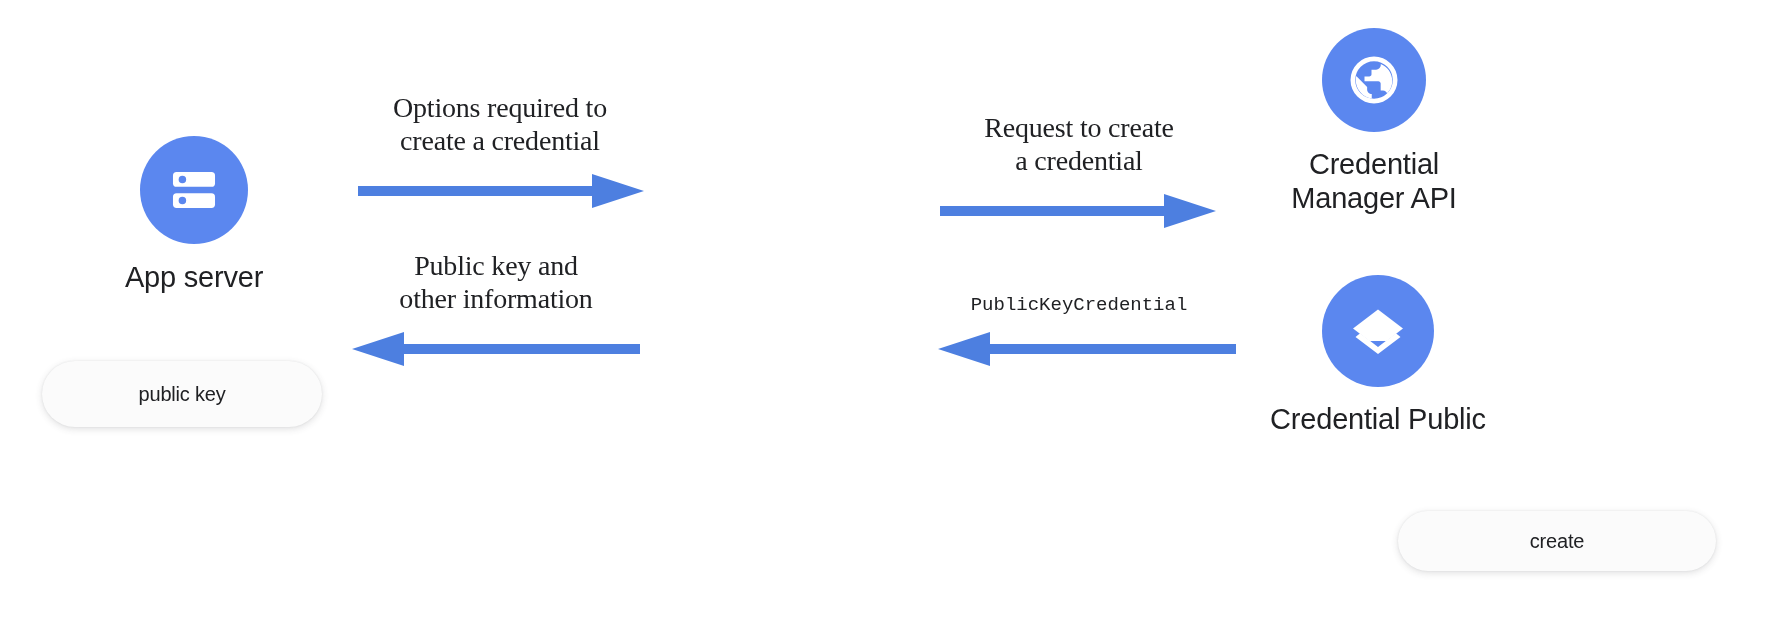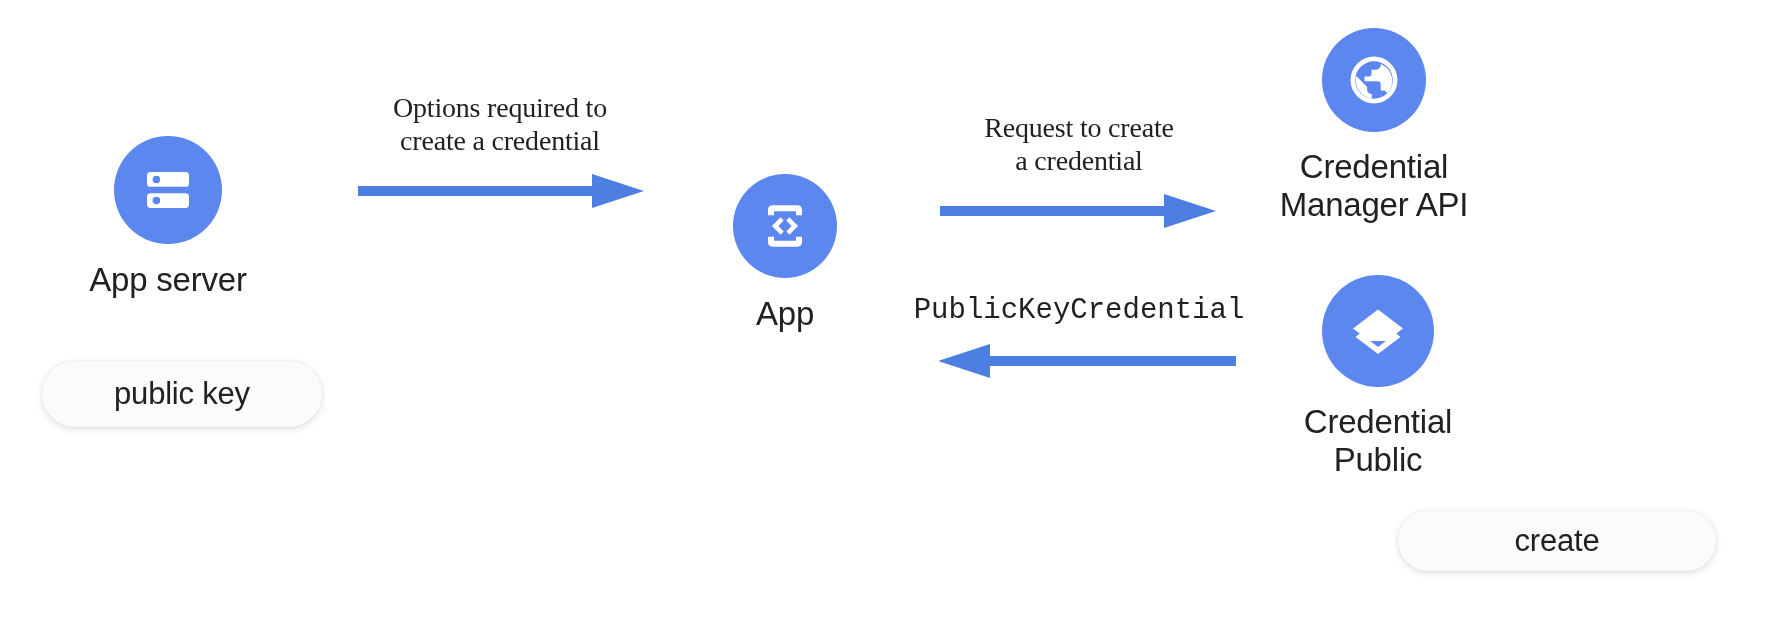--- a/index.html
+++ b/index.html
@@ -28,39 +28,39 @@
   }
   .icon-circle {
     border-radius: 50%;
     background: #5b87ef;
     display: flex;
     align-items: center;
     justify-content: center;
   }
   .node-label {
     color: #202124;
-    font-size: 33px;
+    font-size: 29px;
     line-height: 1.16;
     text-align: center;
     font-family: "Liberation Sans", sans-serif;
     white-space: pre-line;
     letter-spacing: -0.2px;
   }
 
   
   .pill {
     position: absolute;
     display: flex;
     align-items: center;
     justify-content: center;
     background: #fbfbfb;
     border-radius: 999px;
     box-shadow: 0 2px 7px rgba(60,64,67,0.16), 0 0 2px rgba(60,64,67,0.10);
     color: #202124;
-    font-size: 31px;
+    font-size: 20px;
     font-family: "Liberation Sans", sans-serif;
     letter-spacing: -0.2px;
   }
 
   
   .flow {
     position: absolute;
     display: flex;
     flex-direction: column;
     align-items: center;
@@ -69,31 +69,31 @@
     color: #202124;
     font-size: 28px;
     line-height: 1.17;
     text-align: center;
     white-space: pre-line;
     font-family: Liberation Serif, serif;
     letter-spacing: -0.2px;
   }
   .flow-label.mono {
     font-family: "Liberation Mono", "DejaVu Sans Mono", monospace;
-    font-size: 29px;
+    font-size: 19px;
     letter-spacing: 0px;
   }
   .arrow-svg { display: block; }
 </style>
 </head>
 <body>
 
 <div id="canvas">
 
-  <div class="node" style="left:88px; top:136px; width:160px;">
+  <div class="node" style="left:114px; top:136px; width:160px;">
     <div class="icon-circle" style="width:108px; height:108px;">
       <svg width="58" height="58" viewBox="0 0 24 24" aria-hidden="true">
         <rect x="3.3" y="4.6" width="17.4" height="6.1" rx="1.5" fill="#ffffff"></rect>
         <rect x="3.3" y="13.3" width="17.4" height="6.1" rx="1.5" fill="#ffffff"></rect>
         <circle cx="7.2" cy="7.65" r="1.55" fill="#5b87ef"></circle>
         <circle cx="7.2" cy="16.35" r="1.55" fill="#5b87ef"></circle>
       </svg>
     </div>
     <div class="node-label" style="margin-top:17px;">App server</div>
   </div>
@@ -104,32 +104,29 @@
 
   <div class="flow" style="left:352px; top:92px; width:296px;">
     <div class="flow-label">Options required to
 create a credential</div>
     <svg class="arrow-svg" width="296" height="42" viewBox="0 0 296 42" style="margin-top:12px;">
       <rect x="6" y="16" width="242" height="10" fill="#4d7fe0"></rect>
       <polygon points="240,4 292,21 240,38" fill="#4d7fe0"></polygon>
     </svg>
   </div>
 
+  <div class="flow" style="left:348px; top:250px; width:296px;">
+    <div class="flow-label">Public key and
+other information</div>
+    <svg class="arrow-svg" width="296" height="42" viewBox="0 0 296 42" style="margin-top:12px;">
+      <rect x="48" y="16" width="244" height="10" fill="#4d7fe0"></rect>
+      <polygon points="56,4 4,21 56,38" fill="#4d7fe0"></polygon>
+    </svg>
+  </div>
 
-  <div class="node" style="left:700px; top:174px; width:170px;">
-    <div class="icon-circle" style="width:104px; height:104px;">
-      <svg width="56" height="56" viewBox="0 0 24 24" aria-hidden="true">
-        <path d="M6.6 3.1h10.8c1.05 0 1.9 0.85 1.9 1.9v2.4h-2.6V5.7H7.3v1.7H4.7V5.0c0-1.05 0.85-1.9 1.9-1.9z" fill="#ffffff"></path>
-        <path d="M4.7 16.6h2.6v1.7h9.4v-1.7h2.6V19c0 1.05-0.85 1.9-1.9 1.9H6.6c-1.05 0-1.9-0.85-1.9-1.9z" fill="#ffffff"></path>
-        <path d="M10.1 8.3l1.35 1.35-2.3 2.35 2.3 2.35-1.35 1.35-3.7-3.7z" fill="#ffffff"></path>
-        <path d="M13.9 8.3l3.7 3.7-3.7 3.7-1.35-1.35 2.3-2.35-2.3-2.35z" fill="#ffffff"></path>
-      </svg>
-    </div>
-    <div class="node-label" style="margin-top:17px;">App</div>
-  </div>
 
   <div class="flow" style="left:938px; top:92px; width:282px;margin-top:20px;">
     <div class="flow-label">Request to create
 a credential</div>
     <svg class="arrow-svg" width="282" height="42" viewBox="0 0 282 42" style="margin-top:12px;">
       <rect x="2" y="16" width="230" height="10" fill="#4d7fe0"></rect>
       <polygon points="226,4 278,21 226,38" fill="#4d7fe0"></polygon>
     </svg>
   </div>
 

